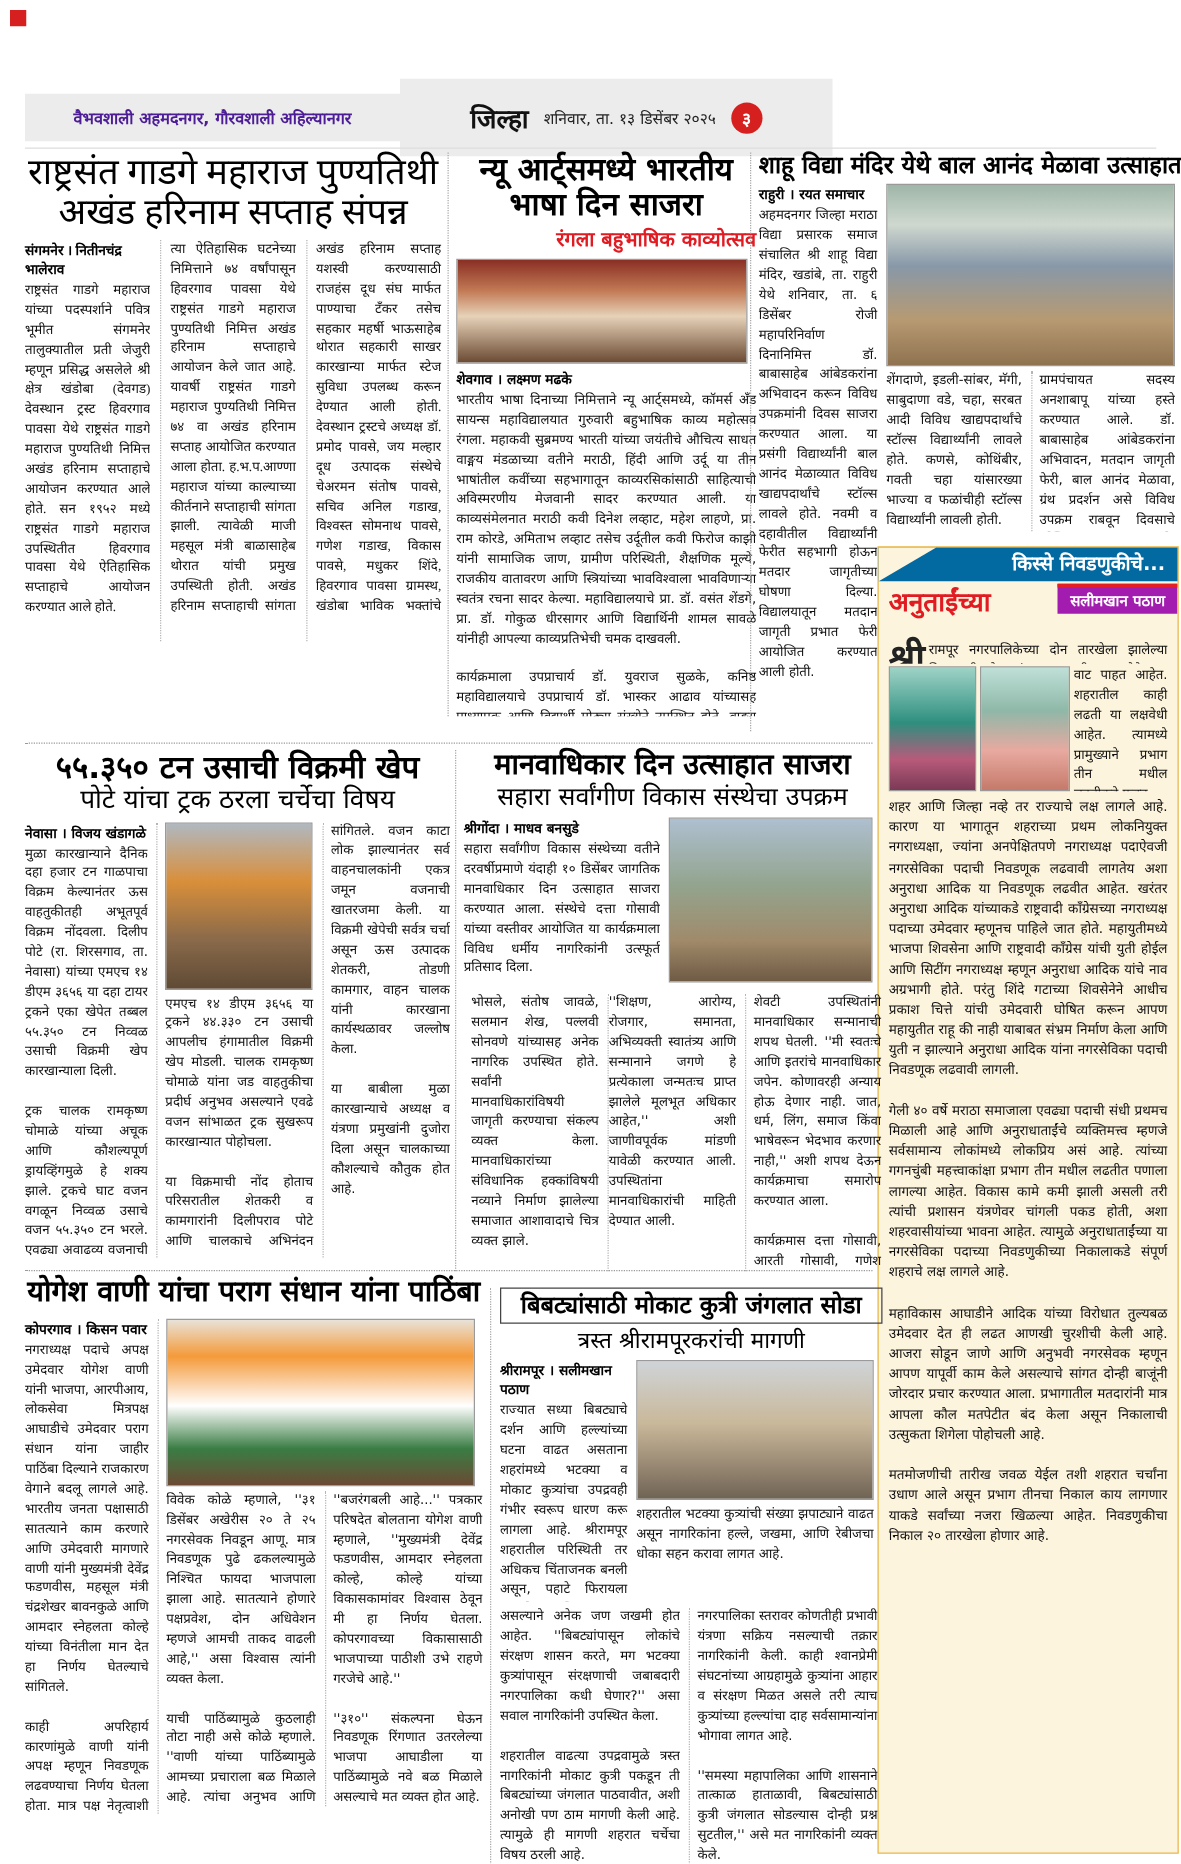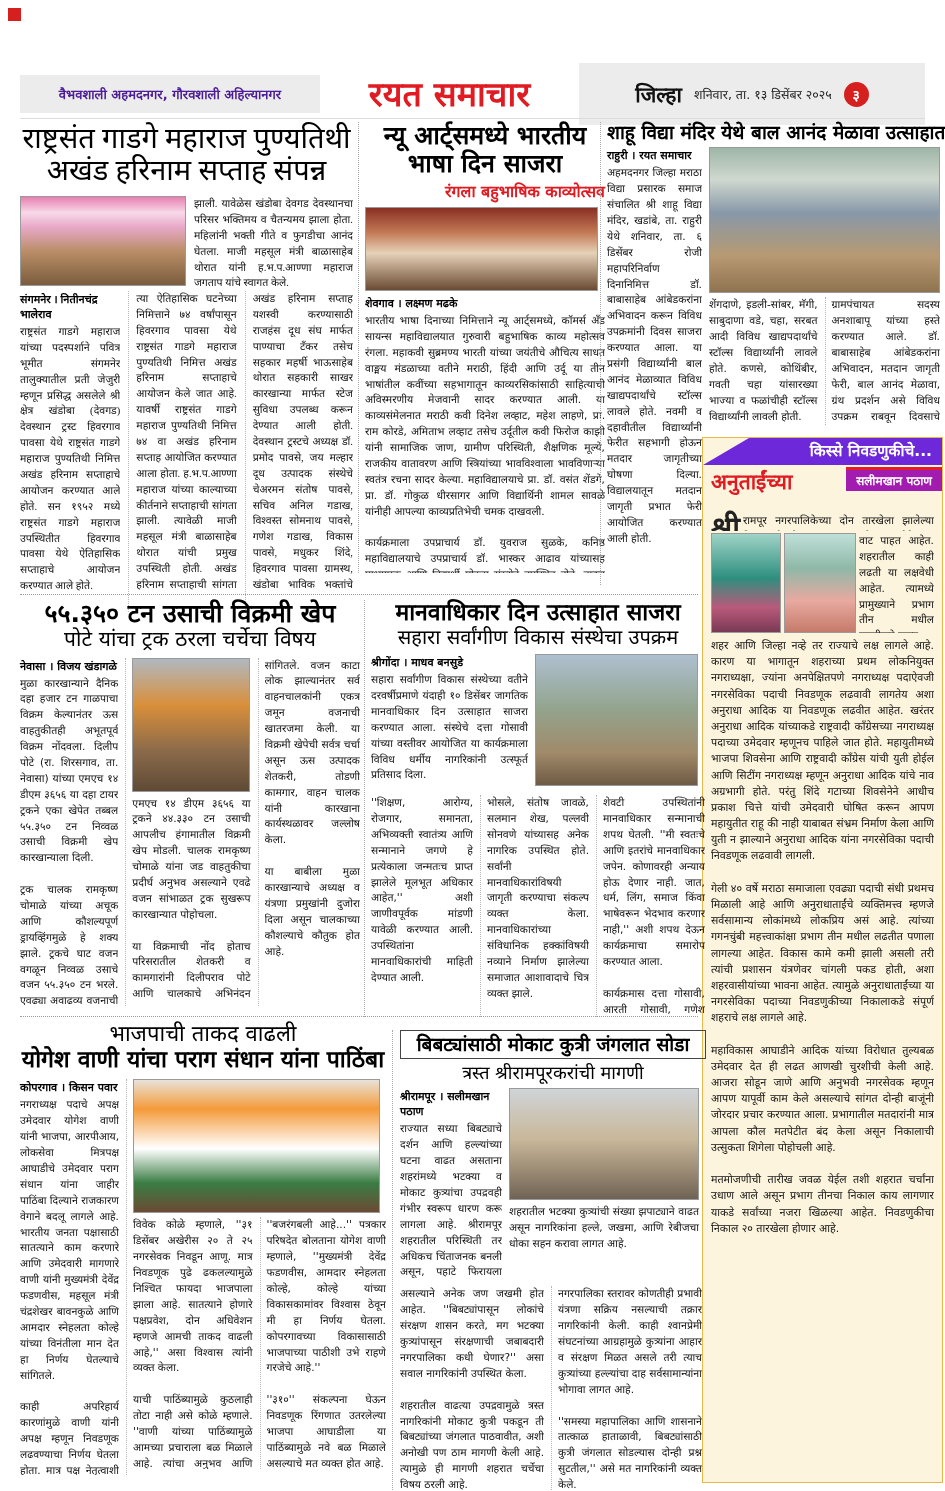--- a/index.html
+++ b/index.html
@@ -25,53 +25,48 @@
   .byline{font-weight:bold;font-size:11px;margin-bottom:3px;color:#000;}
   .body-text{font-size:10.6px;line-height:1.5;text-align:justify;white-space:pre-line;
              overflow:hidden;color:#111;}
   .cols{display:flex;}
   .cols > div + div{border-left:1px dotted #b5b5b5;}
   .photo{border:1px solid #9a9a9a;box-sizing:border-box;}
   .dotted-left{border-left:1px dotted #a8a8a8;}
   .dotted-hr{border-top:1px dotted #9a9a9a;}
   
   .kisse{background:#fdf4dd;border:1px solid #e8b84b;box-sizing:border-box;}
-  .kisse-banner{position:relative;height:27px;background:#6d28d9;color:#fff;font-weight:bold;
+  .kisse-banner{position:relative;height:27px;background:#0369a1;color:#fff;font-weight:bold;
                 font-size:15.5px;line-height:27px;text-align:right;padding-right:10px;}
   .kisse-banner:before{content:"";position:absolute;left:0;top:0;
                 border-bottom:27px solid transparent;border-left:46px solid #fdf4dd;}
   .kisse-title1{color:#e01b22;font-size:21px;font-weight:bold;padding:2px 0 0 8px;}
   .kisse-author{float:right;background:#a21caf;color:#fff;font-size:12px;font-weight:bold;
                 padding:2px 10px;margin:2px 0 2px 6px;border-top:3px solid #e31e24;}
   .kisse-title2{color:#e01b22;font-size:21px;font-weight:bold;padding:0 8px 4px 26px;}
   .dropcap{float:left;font-size:30px;line-height:1;font-weight:bold;color:#222;padding-right:3px;}
 </style>
 </head>
 <body>
 
 <div id="page">
 
   <div class="abs corner-sq"></div>
   <div class="abs hdr">
     <div class="hdr-box slogan">वैभवशाली अहमदनगर, गौरवशाली अहिल्यानगर</div>
-    <div class="masthead">रयत समाचार</div>
     <div class="hdr-box hdr-right">
       <span class="section-label">जिल्हा</span>
       <span class="date-line">शनिवार, ता. १३ डिसेंबर २०२५</span>
       <span class="page-badge">३</span>
     </div>
   </div>
   <div class="abs hdr-rule"></div>
 
   <div class="abs" style="left:20px;top:122px;width:333px;font-family:Liberation Serif, serif;">
     <div class="hl hl-light" style="font-size:29px;">राष्ट्रसंत गाडगे महाराज पुण्यतिथी अखंड हरिनाम सप्ताह संपन्न</div>
-    <div style="display:flex;gap:8px;margin-top:9px;">
-      <div class="photo" style="width:166px;height:90px;background:linear-gradient(180deg,#e87fb0 0%,#f7d9e8 18%,#e8a9c9 34%,#b98d66 62%,#7a5c3e 100%);"></div>
-      <div class="body-text" style="flex:1;height:90px;">झाली. यावेळेस खंडोबा देवगड देवस्थानचा परिसर भक्तिमय व चैतन्यमय झाला होता. महिलांनी भक्ती गीते व फुगडीचा आनंद घेतला. माजी महसूल मंत्री बाळासाहेब थोरात यांनी ह.भ.प.आण्णा महाराज जगताप यांचे स्वागत केले.</div>
-    </div>
     <div class="cols" style="margin-top:5px;gap:8px;">
       <div style="width:104px;">
         <div class="byline">संगमनेर । नितीनचंद्र भालेराव</div>
         <div class="body-text" style="height:288px;">राष्ट्रसंत गाडगे महाराज यांच्या पदस्पर्शाने पवित्र भूमीत संगमनेर तालुक्यातील प्रती जेजुरी म्हणून प्रसिद्ध असलेले श्री क्षेत्र खंडोबा (देवगड) देवस्थान ट्रस्ट हिवरगाव पावसा येथे राष्ट्रसंत गाडगे महाराज पुण्यतिथी निमित्त अखंड हरिनाम सप्ताहाचे आयोजन करण्यात आले होते. सन १९५२ मध्ये राष्ट्रसंत गाडगे महाराज उपस्थितीत हिवरगाव पावसा येथे ऐतिहासिक सप्ताहाचे आयोजन करण्यात आले होते.</div>
       </div>
       <div style="width:104px;padding-left:7px;">
         <div class="body-text" style="height:302px;">त्या ऐतिहासिक घटनेच्या निमित्ताने ७४ वर्षांपासून हिवरगाव पावसा येथे राष्ट्रसंत गाडगे महाराज पुण्यतिथी निमित्त अखंड हरिनाम सप्ताहाचे आयोजन केले जात आहे. यावर्षी राष्ट्रसंत गाडगे महाराज पुण्यतिथी निमित्त ७४ वा अखंड हरिनाम सप्ताह आयोजित करण्यात आला होता. ह.भ.प.आण्णा महाराज यांच्या काल्याच्या कीर्तनाने सप्ताहाची सांगता झाली. त्यावेळी माजी महसूल मंत्री बाळासाहेब थोरात यांची प्रमुख उपस्थिती होती. अखंड हरिनाम सप्ताहाची सांगता कीर्तनाने</div>
       </div>
       <div style="width:104px;padding-left:7px;">
         <div class="body-text" style="height:302px;">अखंड हरिनाम सप्ताह यशस्वी करण्यासाठी राजहंस दूध संघ मार्फत पाण्याचा टँकर तसेच सहकार महर्षी भाऊसाहेब थोरात सहकारी साखर कारखान्या मार्फत स्टेज सुविधा उपलब्ध करून देण्यात आली होती. देवस्थान ट्रस्टचे अध्यक्ष डॉ. प्रमोद पावसे, जय मल्हार दूध उत्पादक संस्थेचे चेअरमन संतोष पावसे, सचिव अनिल गडाख, विश्वस्त सोमनाथ पावसे, गणेश गडाख, विकास पावसे, मधुकर शिंदे, हिवरगाव पावसा ग्रामस्थ, खंडोबा भाविक भक्तांचे सहकार्य लाभले.</div>
@@ -163,32 +158,31 @@
     <div class="hl" style="font-size:23px;">मानवाधिकार दिन उत्साहात साजरा</div>
     <div class="hl hl-light" style="font-size:20px;">सहारा सर्वांगीण विकास संस्थेचा उपक्रम</div>
     <div style="display:flex;gap:7px;margin-top:6px;">
       <div style="width:157px;">
         <div class="byline">श्रीगोंदा । माधव बनसुडे</div>
         <div class="body-text" style="height:118px;">सहारा सर्वांगीण विकास संस्थेच्या वतीने दरवर्षीप्रमाणे यंदाही १० डिसेंबर जागतिक मानवाधिकार दिन उत्साहात साजरा करण्यात आला. संस्थेचे दत्ता गोसावी यांच्या वस्तीवर आयोजित या कार्यक्रमाला विविध धर्मीय नागरिकांनी उत्स्फूर्त प्रतिसाद दिला.</div>
       </div>
       <div class="photo" style="width:163px;height:132px;background:linear-gradient(180deg,#aebfd0 0%,#93a58f 40%,#a08a6a 75%,#6f5a44 100%);"></div>
     </div>
     <div class="cols" style="margin-top:5px;gap:7px;">
+      <div class="body-text" style="width:103px;height:222px;padding-left:6px;">भोसले, संतोष जावळे, सलमान शेख, पल्लवी सोनवणे यांच्यासह अनेक नागरिक उपस्थित होते. सर्वांनी मानवाधिकारांविषयी जागृती करण्याचा संकल्प व्यक्त केला. मानवाधिकारांच्या संविधानिक हक्कांविषयी नव्याने निर्माण झालेल्या समाजात आशावादाचे चित्र व्यक्त झाले.</div>
       <div class="body-text" style="width:103px;height:222px;">''शिक्षण, आरोग्य, रोजगार, समानता, अभिव्यक्ती स्वातंत्र्य आणि सन्मानाने जगणे हे प्रत्येकाला जन्मतःच प्राप्त झालेले मूलभूत अधिकार आहेत,'' अशी जाणीवपूर्वक मांडणी यावेळी करण्यात आली. उपस्थितांना मानवाधिकारांची माहिती देण्यात आली.</div>
-      <div class="body-text" style="width:103px;height:222px;padding-left:6px;">भोसले, संतोष जावळे, सलमान शेख, पल्लवी सोनवणे यांच्यासह अनेक नागरिक उपस्थित होते. सर्वांनी मानवाधिकारांविषयी जागृती करण्याचा संकल्प व्यक्त केला. मानवाधिकारांच्या संविधानिक हक्कांविषयी नव्याने निर्माण झालेल्या समाजात आशावादाचे चित्र व्यक्त झाले.</div>
       <div class="body-text" style="width:103px;height:222px;padding-left:6px;">शेवटी उपस्थितांनी मानवाधिकार सन्मानाची शपथ घेतली. ''मी स्वतःचे आणि इतरांचे मानवाधिकार जपेन. कोणावरही अन्याय होऊ देणार नाही. जात, धर्म, लिंग, समाज किंवा भाषेवरून भेदभाव करणार नाही,'' अशी शपथ देऊन कार्यक्रमाचा समारोप करण्यात आला.
 
 कार्यक्रमास दत्ता गोसावी, आरती गोसावी, गणेश काळे, सुवर्णा काळे आदी उपस्थित होते.</div>
     </div>
   </div>
 
   <div class="abs dotted-hr" style="left:20px;top:1016px;width:678px;"></div>
 
   <div class="abs" style="left:20px;top:1022px;width:366px;">
-    <div class="hl hl-light" style="font-size:22px;">भाजपाची ताकद वाढली</div>
     <div class="hl" style="font-size:23px;">योगेश वाणी यांचा पराग संधान यांना पाठिंबा</div>
     <div style="display:flex;gap:7px;margin-top:7px;">
       <div style="width:106px;">
         <div class="byline">कोपरगाव । किसन पवार</div>
         <div class="body-text" style="height:378px;">नगराध्यक्ष पदाचे अपक्ष उमेदवार योगेश वाणी यांनी भाजपा, आरपीआय, लोकसेवा मित्रपक्ष आघाडीचे उमेदवार पराग संधान यांना जाहीर पाठिंबा दिल्याने राजकारण वेगाने बदलू लागले आहे. भारतीय जनता पक्षासाठी सातत्याने काम करणारे आणि उमेदवारी मागणारे वाणी यांनी मुख्यमंत्री देवेंद्र फडणवीस, महसूल मंत्री चंद्रशेखर बावनकुळे आणि आमदार स्नेहलता कोल्हे यांच्या विनंतीला मान देत हा निर्णय घेतल्याचे सांगितले.
 
 काही अपरिहार्य कारणांमुळे वाणी यांनी अपक्ष म्हणून निवडणूक लढवण्याचा निर्णय घेतला होता. मात्र पक्ष नेतृत्वाशी चर्चा केल्यानंतर त्यांनी उमेदवारी मागे घेत भाजपा आघाडीच्या ३० नगरसेवक उमेदवारांना पाठिंबा देण्याची घोषणा केली. या निर्णयामुळे कोपरगावातील भाजपाची निवडणूक ताकद आणखी भक्कम झाल्याचा विश्वास वाणी यांनी व्यक्त केला.</div>
       </div>
       <div style="width:253px;border-left:1px dotted #b5b5b5;padding-left:6px;">
         <div class="photo" style="width:247px;height:134px;background:linear-gradient(180deg,#e9e2d8 0%,#f49a3a 22%,#ffffff 52%,#3a7d44 78%,#6b4a33 100%);"></div>

